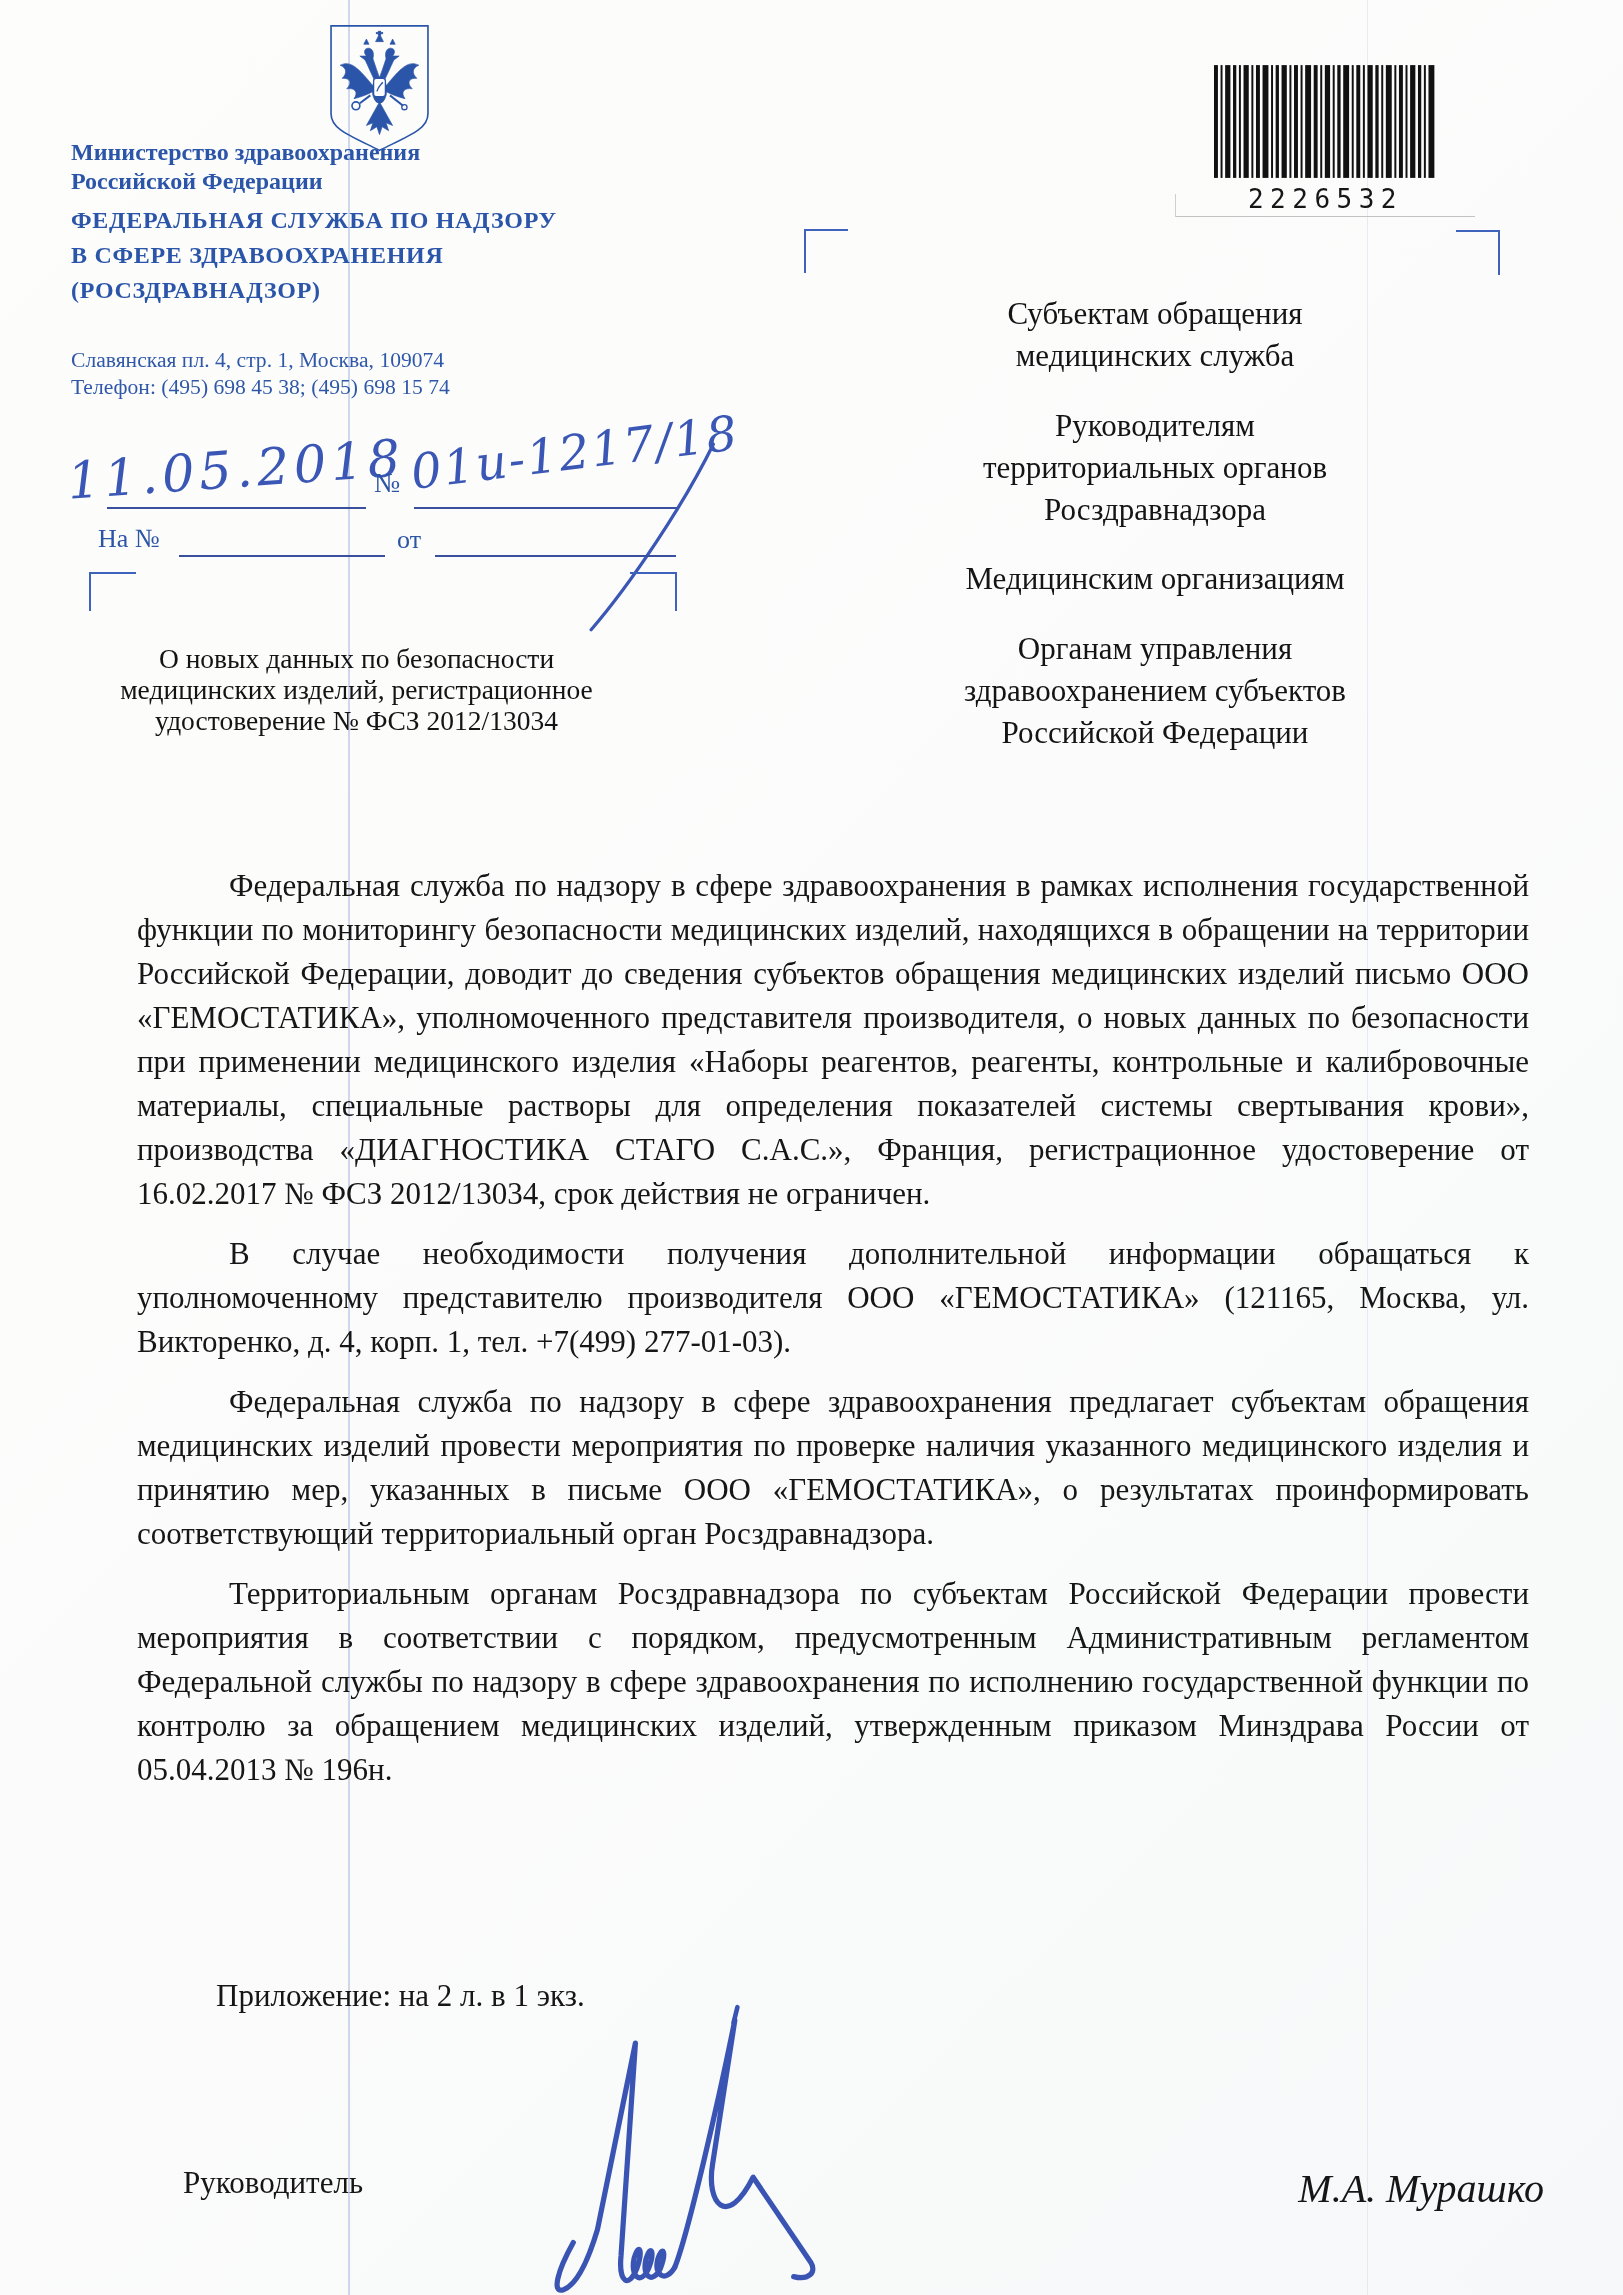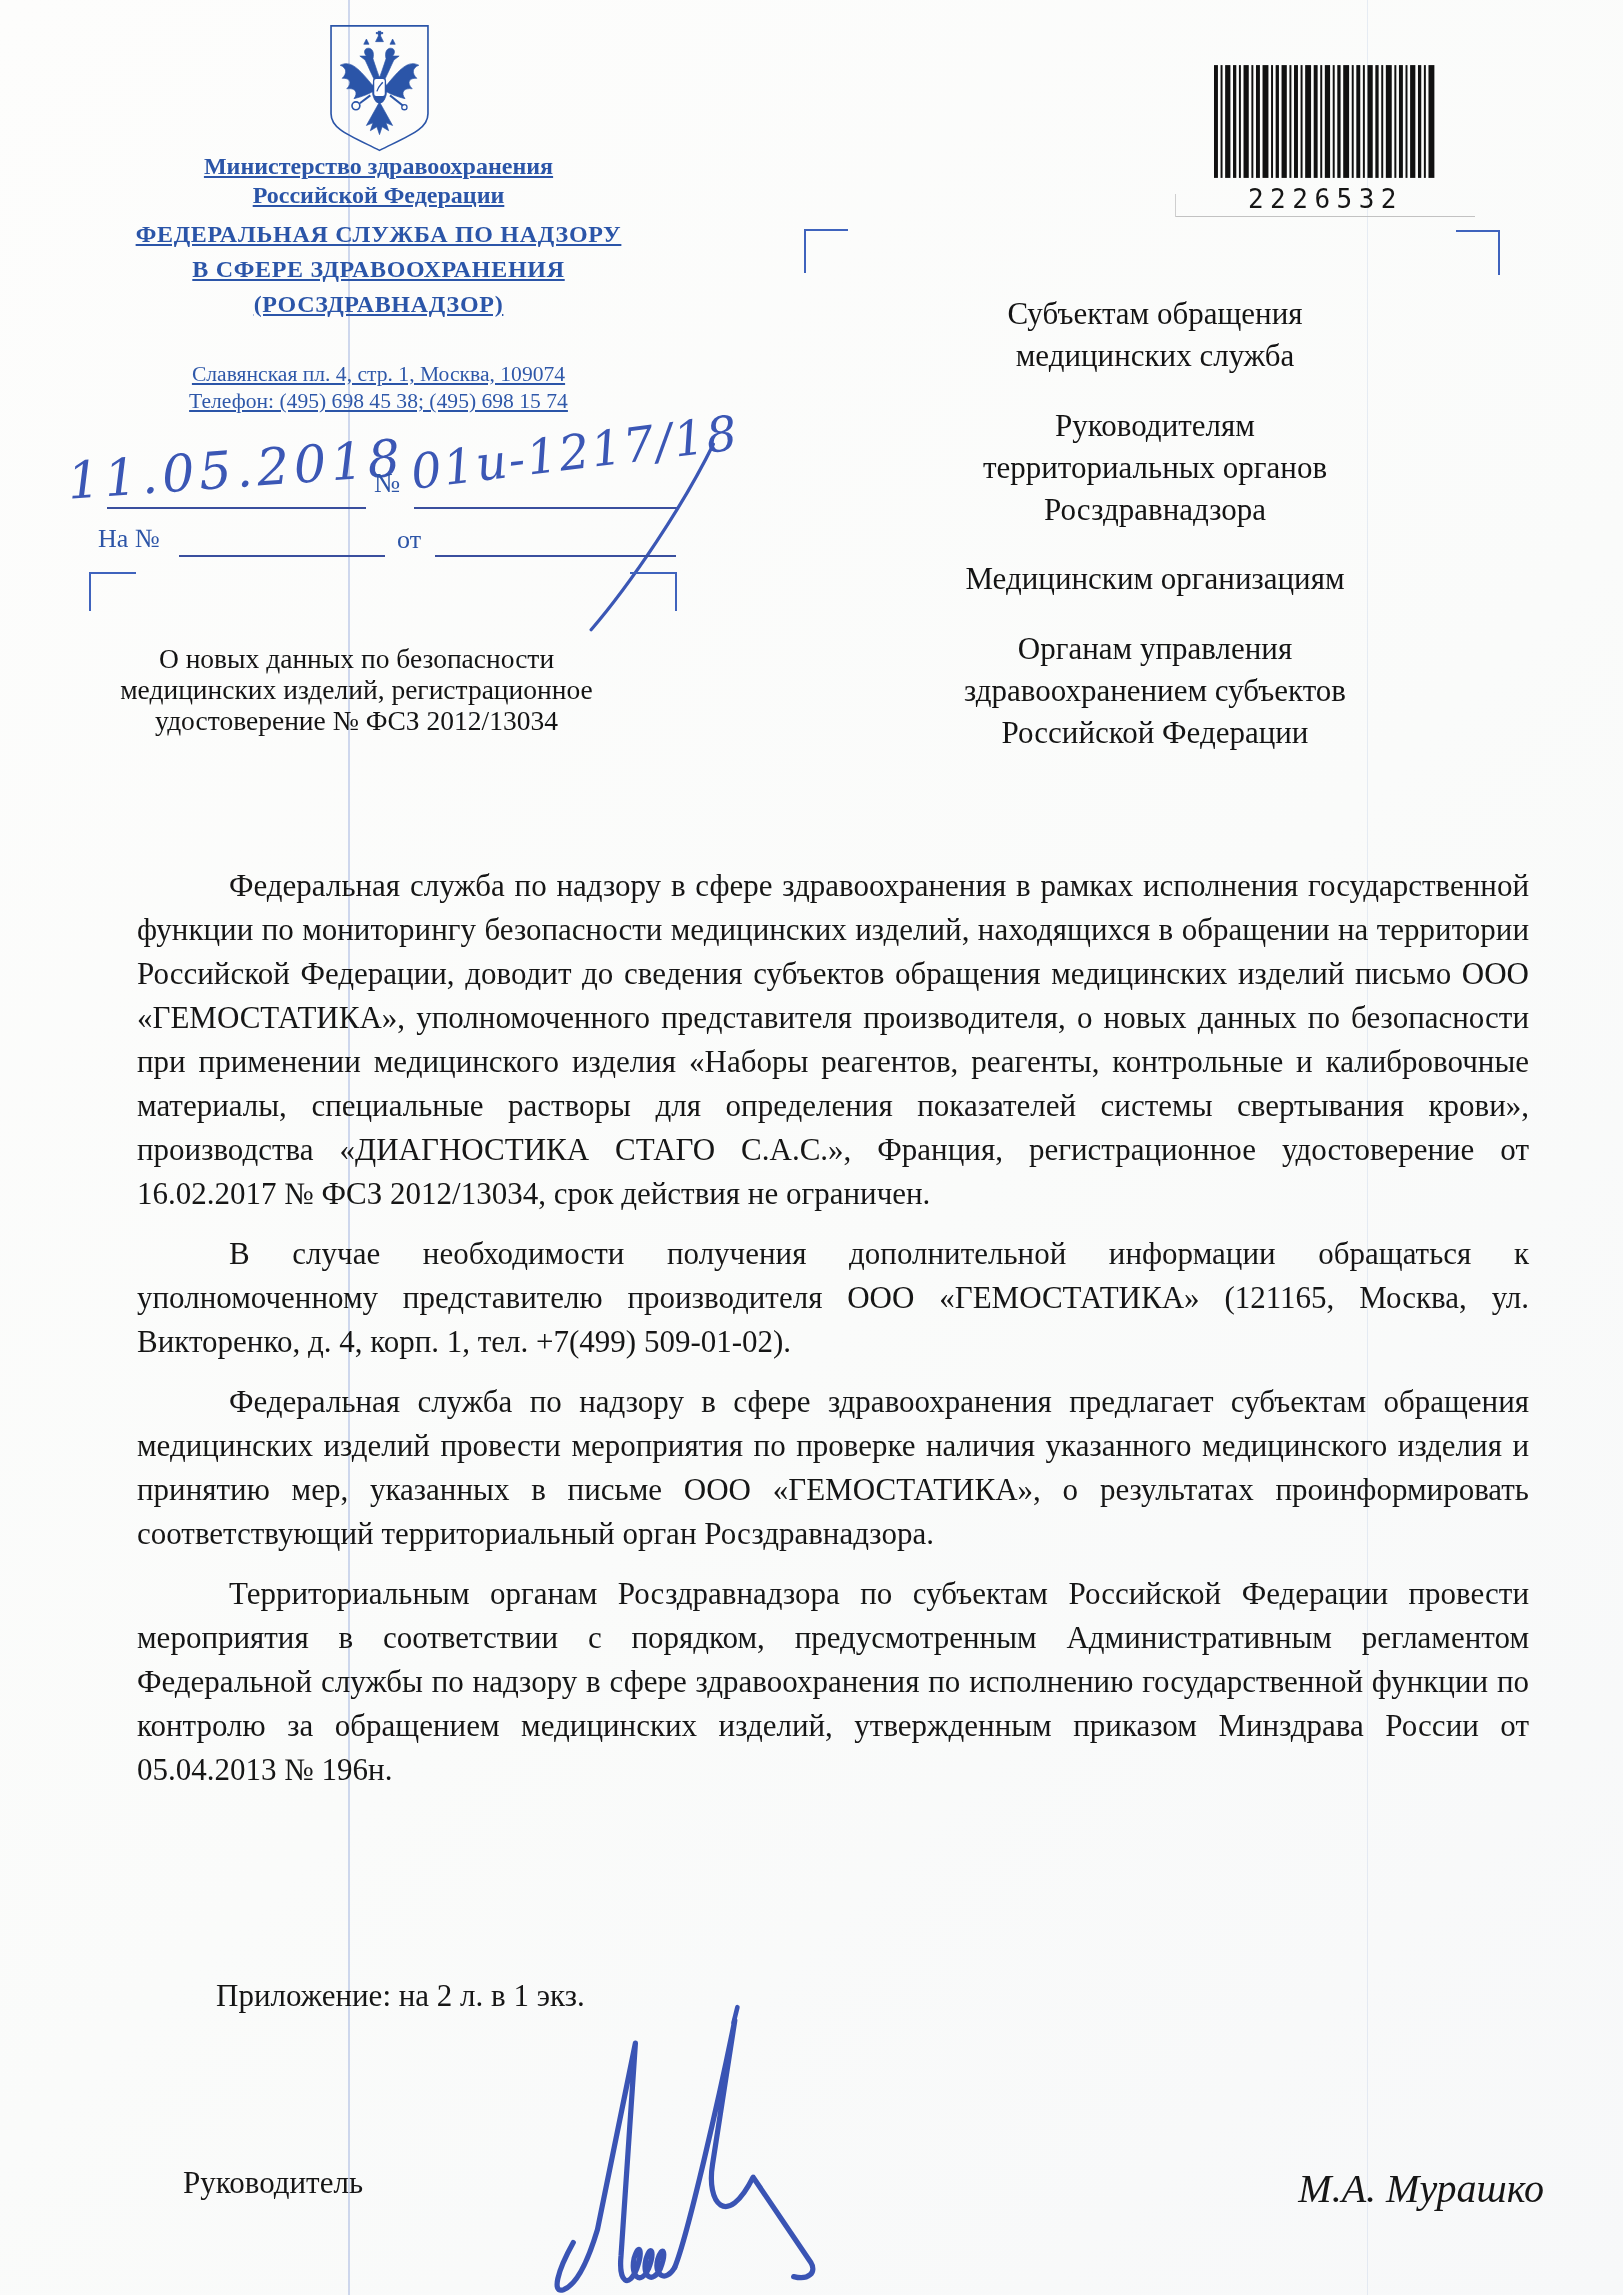--- a/index.html
+++ b/index.html
@@ -12,21 +12,21 @@
     font-family:"Liberation Serif","DejaVu Serif",serif;
     color:#1b1b1b;
   }
   
   .fold-line{position:absolute;top:0;bottom:0;}
   .fold-left{left:348px;width:2px;background:rgba(150,170,220,0.45);}
   .fold-right{left:1367px;width:1.3px;background:rgba(175,195,225,0.28);}
 
   
   .emblem{position:absolute;left:327px;top:22px;width:105px;height:131px;}
-  .letterhead{position:absolute;left:71px;top:152px;width:615px;text-align:center;color:#2b55a8;text-decoration:underline;}
+  .letterhead{position:absolute;left:71px;top:138px;width:615px;text-align:left;color:#2b55a8;}
   .lh-ministry{font-size:24px;font-weight:bold;line-height:29px;}
   .lh-service{margin-top:6.5px;font-size:24px;font-weight:bold;line-height:35px;letter-spacing:0.7px;}
   .lh-address{margin-top:39px;font-size:21.6px;line-height:27.5px;color:#2f58a9;}
 
   
   .barcode-label{position:absolute;left:1214px;top:65px;width:223px;text-align:center;}
   .barcode-number{margin-top:3.9px;font-family:"DejaVu Sans Mono","Liberation Mono",monospace;font-size:26px;letter-spacing:6.5px;color:#161616;}
   .label-edge-h{position:absolute;left:1175px;top:216px;width:300px;height:1.3px;background:#c2c2c2;}
   .label-edge-v{position:absolute;left:1175px;top:194px;width:1.3px;height:23px;background:#cfcfcf;}
 
@@ -193,21 +193,21 @@
     <p>Субъектам обращения медицинских служба</p>
     <p>Руководителям территориальных органов Росздравнадзора</p>
     <p>Медицинским организациям</p>
     <p>Органам управления здравоохранением субъектов Российской Федерации</p>
   </div>
 
   <div class="subject">О новых данных по безопасности медицинских изделий, регистрационное удостоверение № ФСЗ 2012/13034</div>
 
   <div class="body-text">
     <p>Федеральная служба по надзору в сфере здравоохранения в рамках исполнения государственной функции по мониторингу безопасности медицинских изделий, находящихся в обращении на территории Российской Федерации, доводит до сведения субъектов обращения медицинских изделий письмо ООО «ГЕМОСТАТИКА», уполномоченного представителя производителя, о новых данных по безопасности при применении медицинского изделия «Наборы реагентов, реагенты, контрольные и калибровочные материалы, специальные растворы для определения показателей системы свертывания крови», производства «ДИАГНОСТИКА СТАГО С.А.С.», Франция, регистрационное удостоверение от 16.02.2017 № ФСЗ 2012/13034, срок действия не ограничен.</p>
-    <p>В случае необходимости получения дополнительной информации обращаться к уполномоченному представителю производителя ООО «ГЕМОСТАТИКА» (121165, Москва, ул. Викторенко, д. 4, корп. 1, тел. +7(499) 509-01-02).</p>
+    <p>В случае необходимости получения дополнительной информации обращаться к уполномоченному представителю производителя ООО «ГЕМОСТАТИКА» (121165, Москва, ул. Викторенко, д. 4, корп. 1, тел. +7(499) 277-01-03).</p>
     <p>Федеральная служба по надзору в сфере здравоохранения предлагает субъектам обращения медицинских изделий провести мероприятия по проверке наличия указанного медицинского изделия и принятию мер, указанных в письме ООО «ГЕМОСТАТИКА», о результатах проинформировать соответствующий территориальный орган Росздравнадзора.</p>
     <p>Территориальным органам Росздравнадзора по субъектам Российской Федерации провести мероприятия в соответствии с порядком, предусмотренным Административным регламентом Федеральной службы по надзору в сфере здравоохранения по исполнению государственной функции по контролю за обращением медицинских изделий, утвержденным приказом Минздрава России от 05.04.2013 № 196н.</p>
   </div>
 
   <div class="attachment">Приложение: на 2 л. в 1 экз.</div>
 
   <div class="signoff-position">Руководитель</div>
   <div class="signoff-name">М.А. Мурашко</div>
 
   <svg class="signature" viewBox="0 0 470 500">

